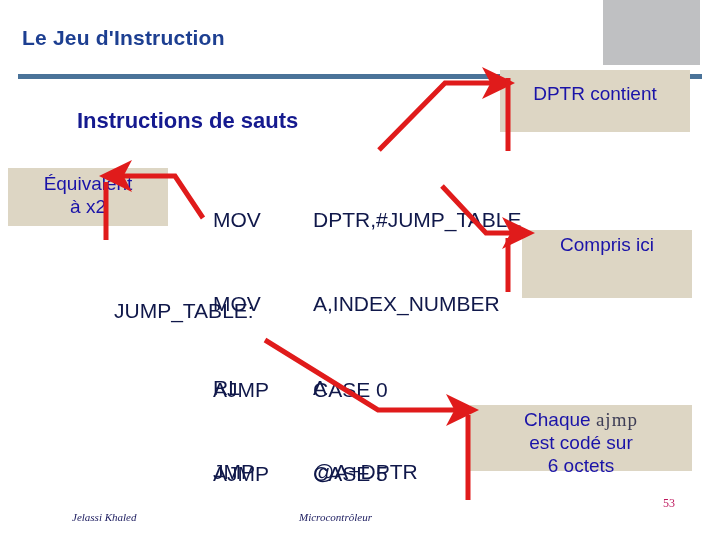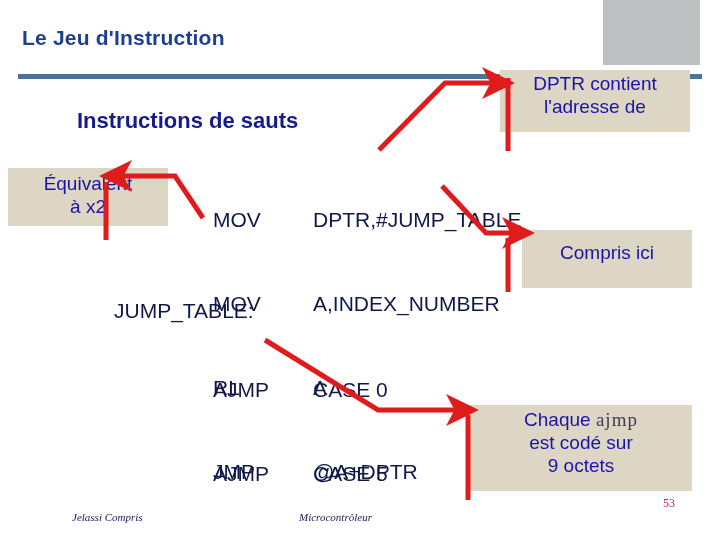--- a/index.html
+++ b/index.html
@@ -65,24 +65,24 @@
     font-family:"Liberation Sans", sans-serif;
     box-sizing:border-box;
     padding:3px 6px;
   }
   .callout .mono{
     font-family:"Liberation Serif", serif;
     color:#3d3d55;
     font-size:19px;
     letter-spacing:1px;
   }
-  #callout-dptr{left:500px;top:70px;width:190px;height:62px;padding-top:2px;}
+  #callout-dptr{left:500px;top:70px;width:190px;height:62px;padding-top:12px;}
   #callout-equiv{left:8px;top:168px;width:160px;height:58px;padding-top:4px;}
-  #callout-compris{left:522px;top:230px;width:170px;height:58px;padding-top:11px;}
-  #callout-ajmp{left:470px;top:405px;width:222px;height:86px;}
+  #callout-compris{left:522px;top:230px;width:170px;height:68px;padding-top:3px;}
+  #callout-ajmp{left:470px;top:405px;width:222px;height:66px;}
 
   
   #arrows{position:absolute;left:0;top:0;width:720px;height:540px;pointer-events:none;}
 
   
   .footer{
     position:absolute;
     font-family:"Liberation Serif", serif;
     font-style:italic;
     font-size:11px;
@@ -134,36 +134,35 @@
   <div class="code code-col-op blk2">
     <div class="row">CASE 0</div>
     <div class="row">CASE 5</div>
     
     
     
   </div>
 
   <div class="callout" id="callout-dptr">
     <div>DPTR contient</div>
-    <div>l'adresse de</div>
   </div>
 
   <div class="callout" id="callout-equiv">
     <div>Équivalent</div>
     <div>à x2</div>
   </div>
 
   <div class="callout" id="callout-compris">
     <div>Compris ici</div>
   </div>
 
   <div class="callout" id="callout-ajmp">
     <div><span>Chaque </span><span class="mono">ajmp</span></div>
     <div>est codé sur</div>
-    <div>9 octets</div>
+    <div>6 octets</div>
   </div>
 
   <svg id="arrows" viewBox="0 0 720 540">
     <defs>
       <marker id="ah" markerWidth="7" markerHeight="7" refX="3.2" refY="3.5" orient="auto" markerUnits="strokeWidth">
         <path d="M0,0.3 L6.6,3.5 L0,6.7 L1.7,3.5 Z" fill="#e01b1b"></path>
       </marker>
     </defs>
 
     <g>
@@ -180,17 +179,17 @@
       <polyline points="442,186 486,233 518,233" fill="none" stroke="#e01b1b" stroke-width="5" marker-end="url(#ah)"></polyline>
       <line x1="508" y1="238" x2="508" y2="292" fill="none" stroke="#e01b1b" stroke-width="5"></line>
     </g>
 
     <g>
       <polyline points="265,340 378,410 462,410" fill="none" stroke="#e01b1b" stroke-width="5" marker-end="url(#ah)"></polyline>
       <line x1="468" y1="415" x2="468" y2="500" fill="none" stroke="#e01b1b" stroke-width="5"></line>
     </g>
   </svg>
 
-  <div class="footer" id="footer-author">Jelassi Compris</div>
+  <div class="footer" id="footer-author">Jelassi Khaled</div>
   <div class="footer" id="footer-subject">Microcontrôleur</div>
   <div class="footer" id="page-number">53</div>
 
 </div>
 
 </body></html>

